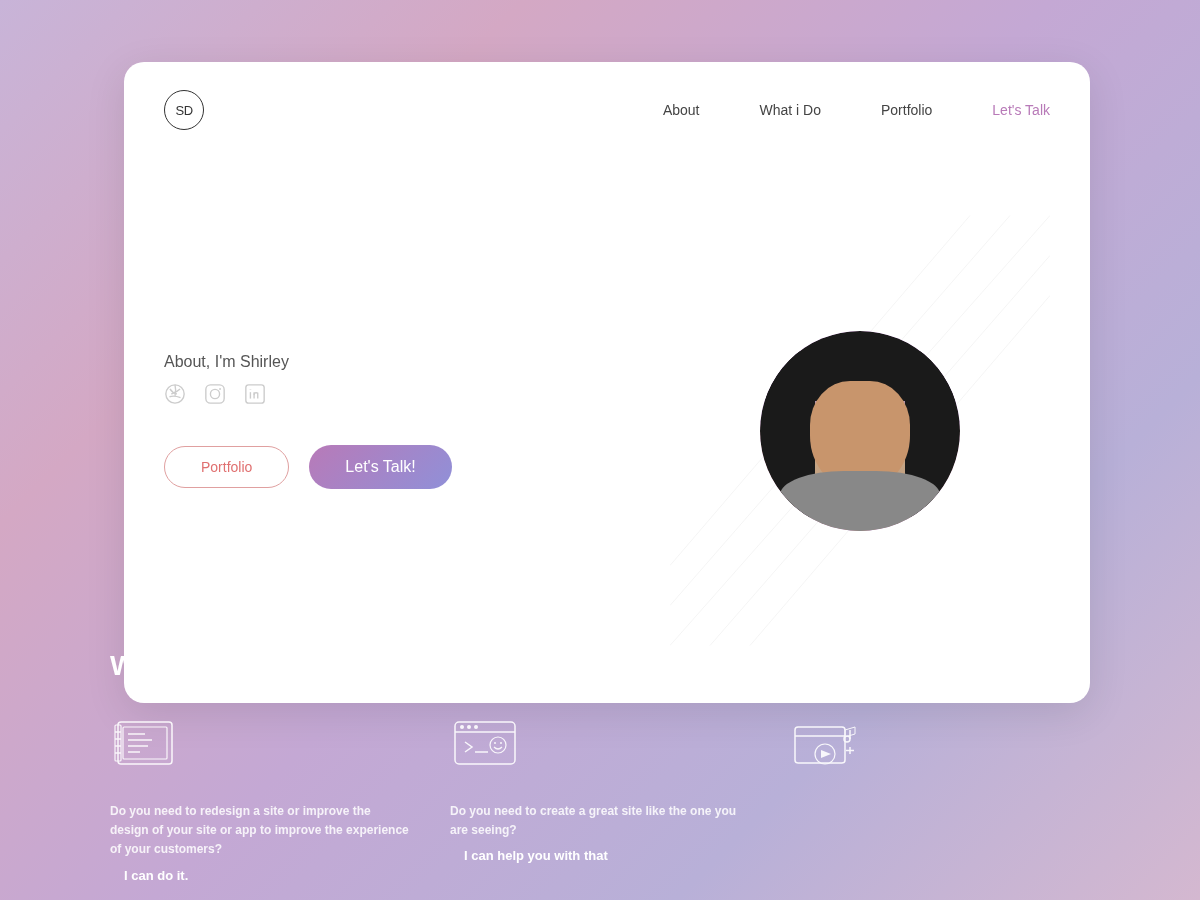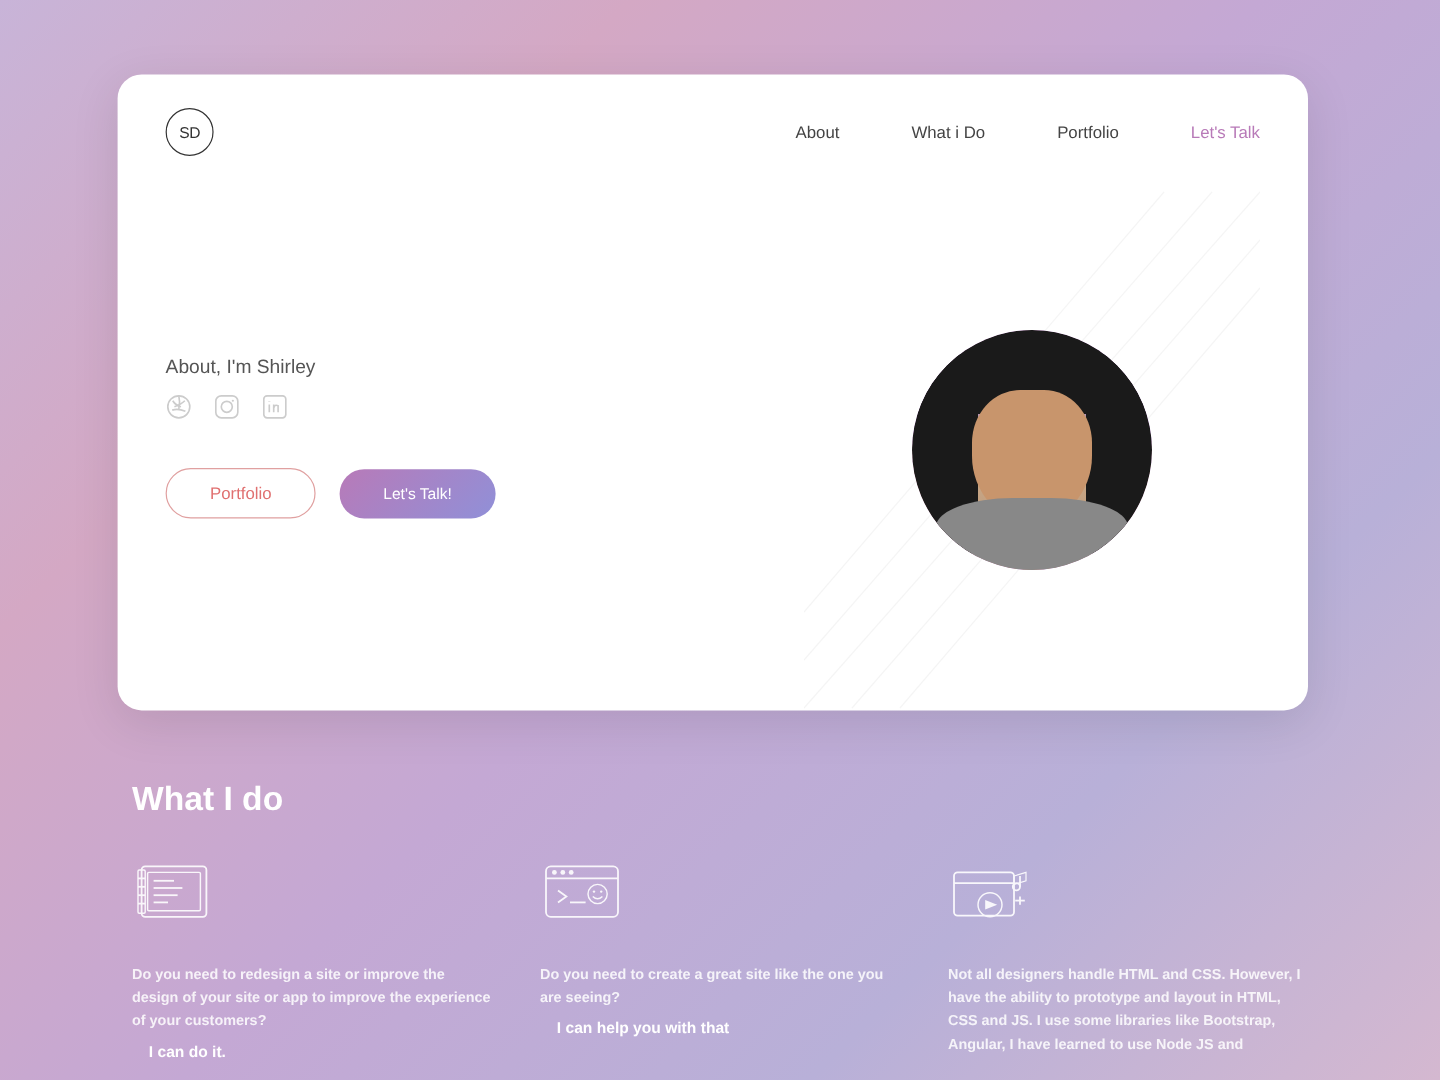--- a/index.html
+++ b/index.html
@@ -9,27 +9,27 @@
       overflow: hidden;
       background: linear-gradient(135deg, #c8b4d8 0%, #d4a8c4 25%, #c4a8d4 50%, #b8b0d8 75%, #d4b8d0 100%);
       font-family: -apple-system, BlinkMacSystemFont, 'Segoe UI', sans-serif;
       position: relative;
     }
 
     
     .main-card {
       position: absolute;
       top: 62px;
-      left: 98px;
+      left: 124px;
       right: 110px;
       background: #ffffff;
       border-radius: 20px;
       padding: 0;
       overflow: hidden;
-      height: 530px;
+      height: 641px;
       box-shadow: 0 10px 40px rgba(0,0,0,0.1);
     }
 
     
     .navbar {
       display: flex;
       align-items: center;
       justify-content: space-between;
       padding: 28px 40px;
     }
@@ -113,21 +113,21 @@
       font-size: 14px;
       cursor: pointer;
       font-weight: 500;
     }
     .btn-letstalk {
       background: linear-gradient(135deg, #b87ab8, #9090d8);
       color: white;
       border: none;
       padding: 13px 36px;
       border-radius: 30px;
-      font-size: 13px;
+      font-size: 16px;
       cursor: pointer;
       font-weight: 500;
     }
 
     
     .hero-image-area {
       position: absolute;
       right: 40px;
       top: 0;
       bottom: 0;
@@ -387,17 +387,16 @@
         <circle cx="35" cy="42" r="10" stroke-width="1.2"></circle>
         <polygon points="31,38 31,46 41,42" fill="white" stroke="none"></polygon>
 
         <path d="M55 18 L65 15 L65 22 L55 25 Z" stroke-width="1"></path>
         <circle cx="57" cy="27" r="3"></circle>
         <line x1="60" y1="27" x2="60" y2="18"></line>
 
         <line x1="60" y1="35" x2="60" y2="42"></line>
         <line x1="56" y1="38.5" x2="64" y2="38.5"></line>
       </svg>
-      <p class="service-desc">Not all designers handle HTML and CSS. However, I have the ability to prototype and layout in HTML, CSS and JS. I use some libraries like Bootstrap, Angular, I have learned to use Node JS and</p>
       <p class="service-cta"></p>
     </div>
   </div>
 </div>
 
 </body></html>

